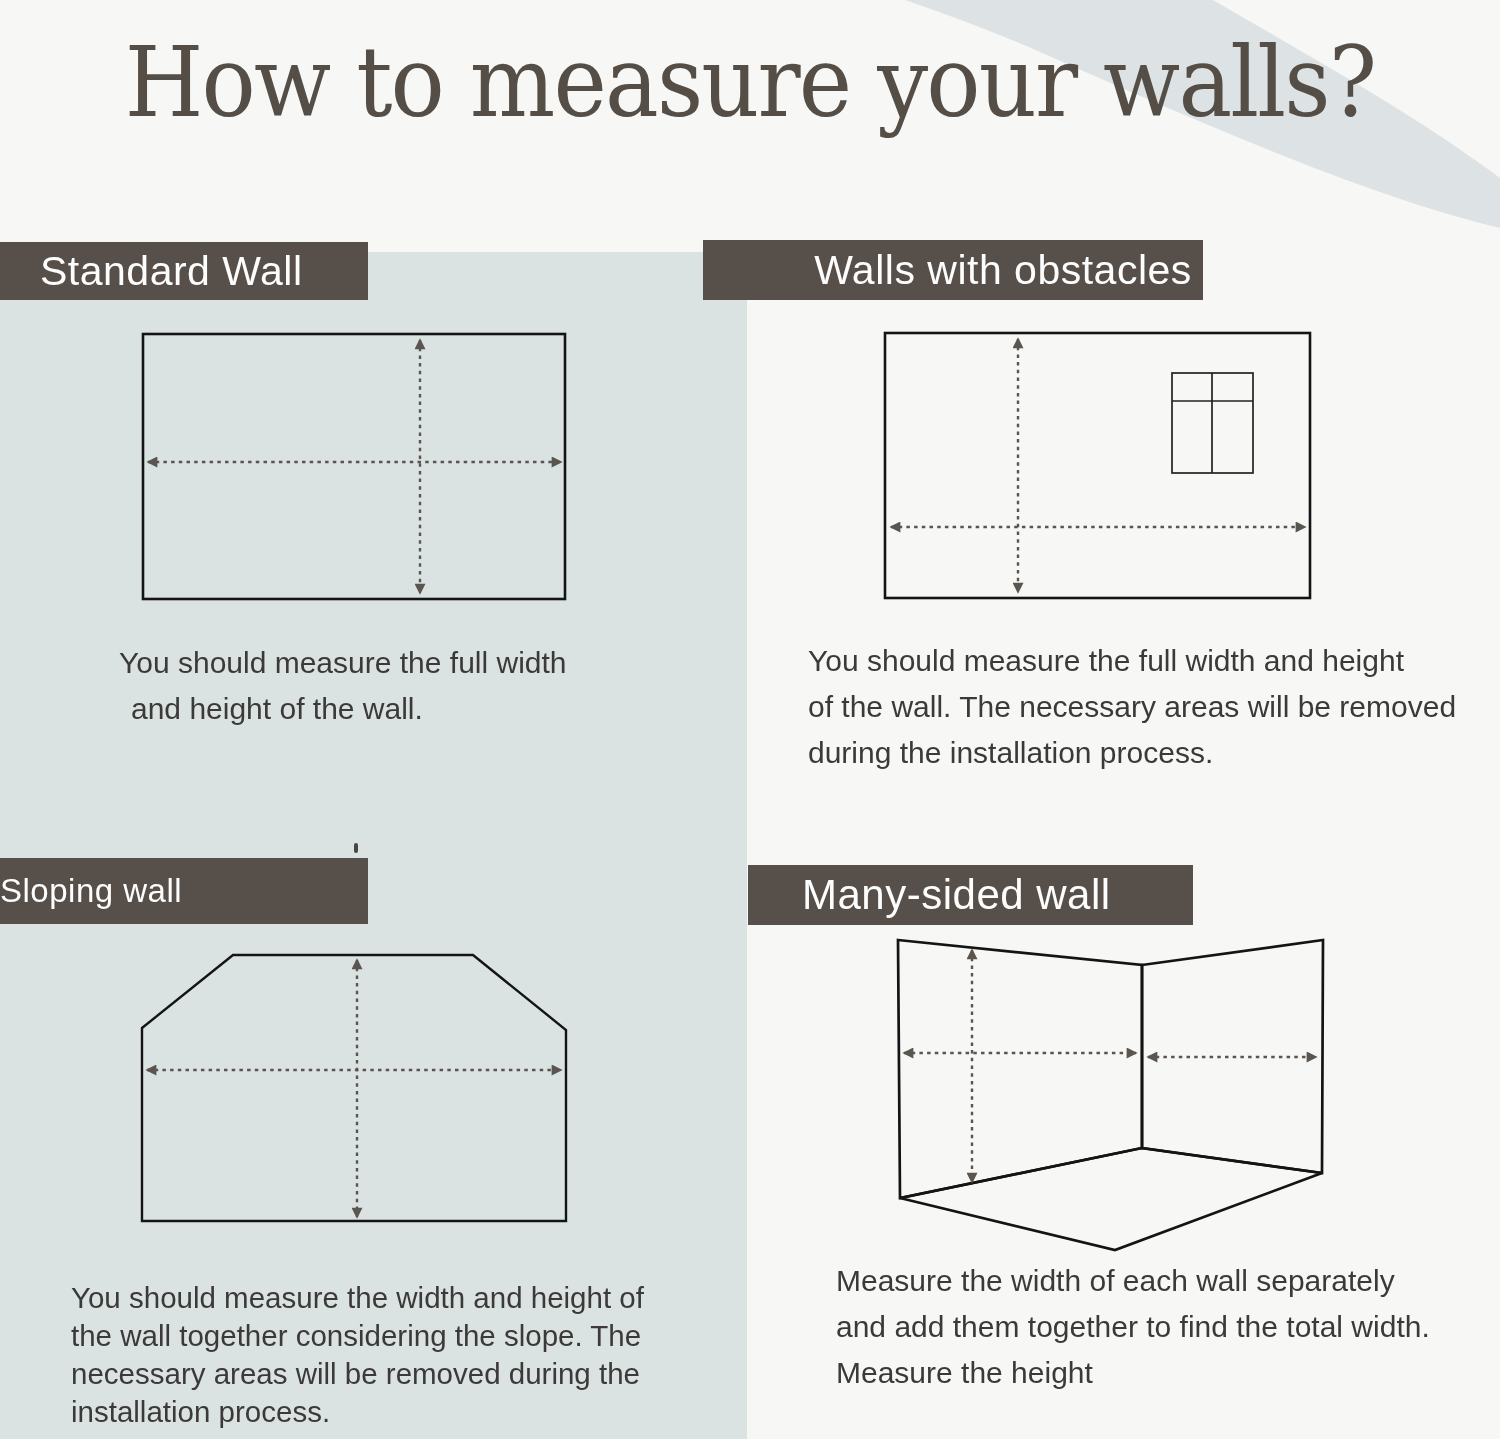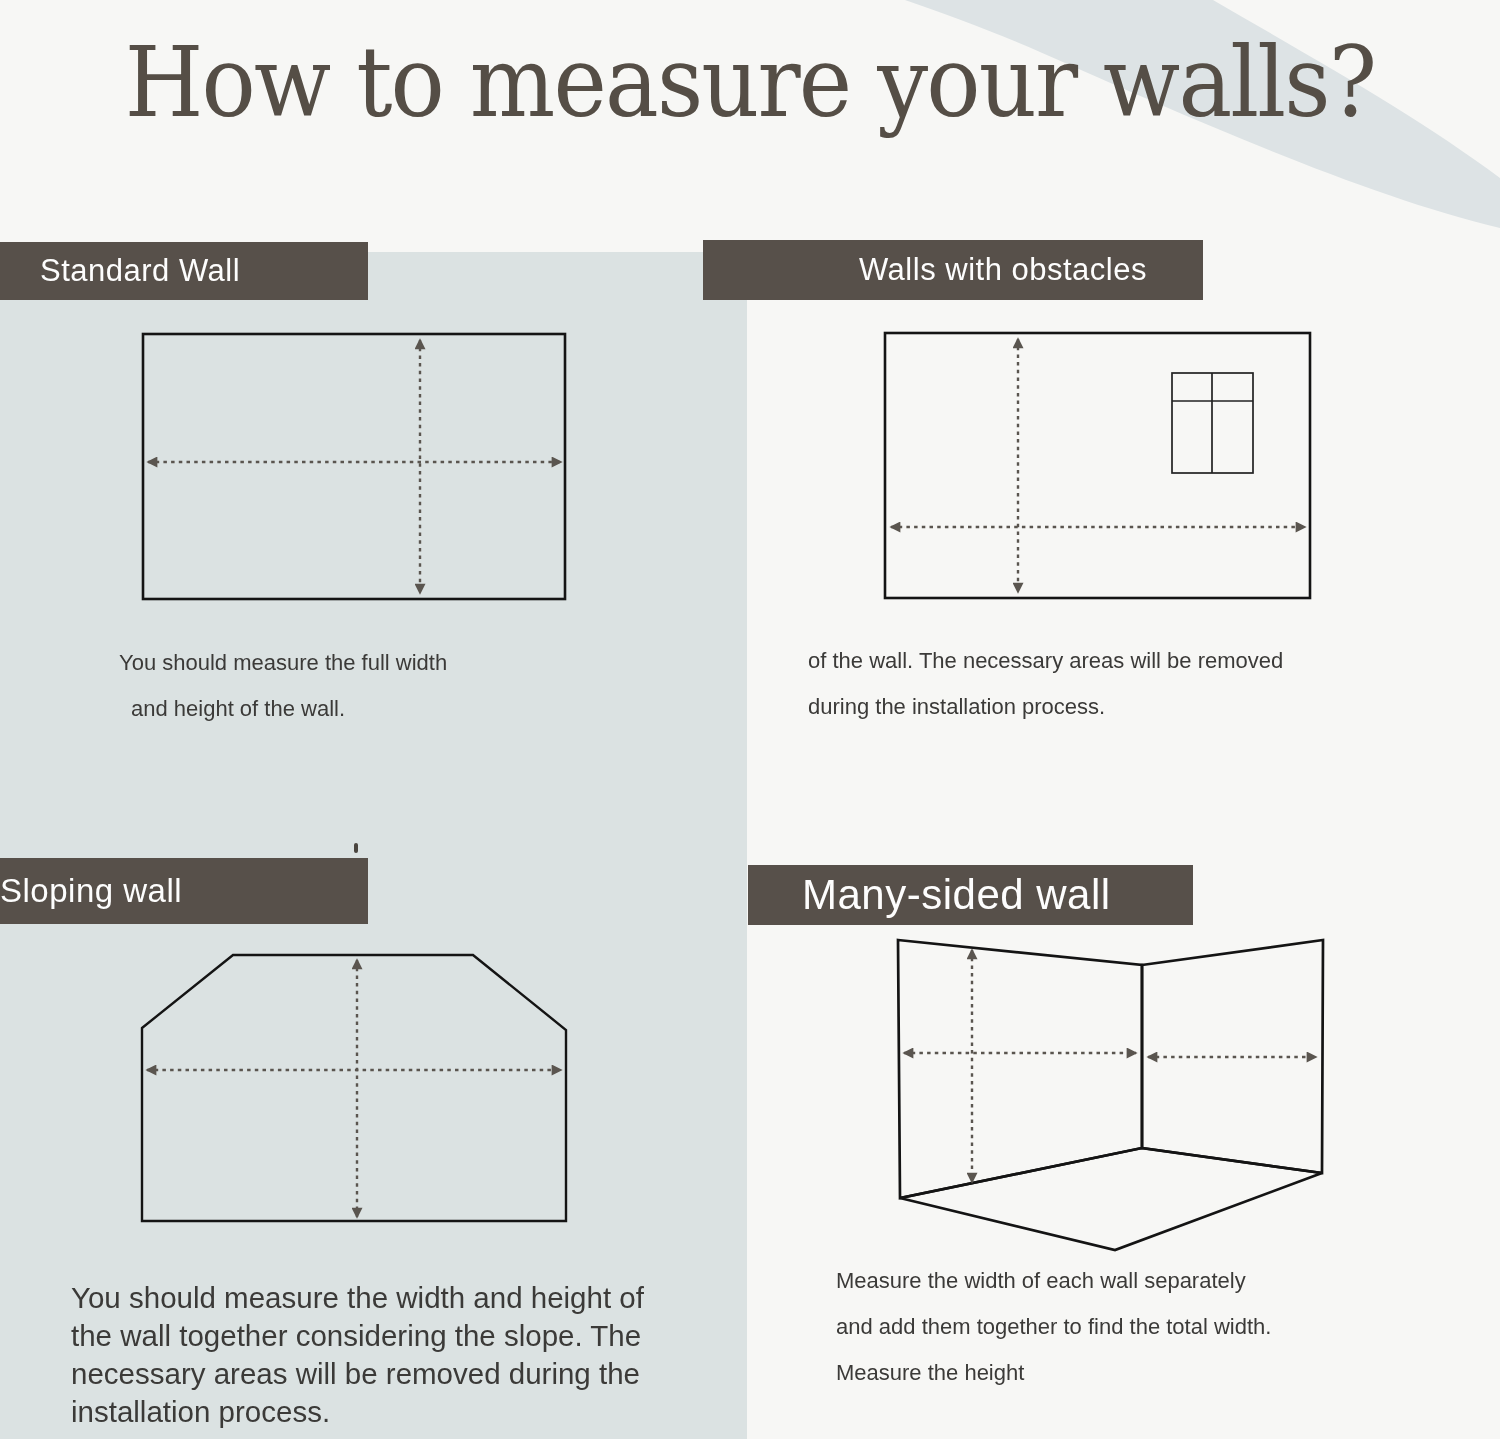--- a/index.html
+++ b/index.html
@@ -22,38 +22,38 @@
   .title{
     position:absolute; left:0; right:0; top:26px; text-align:center;
     font-family:"DejaVu Serif", serif; font-weight:400;
     font-size:97px; color:var(--title); letter-spacing:-2px;
     transform:scaleX(0.93); transform-origin:50% 50%;
     z-index:1; white-space:nowrap;
   }
   .bar{
     position:absolute; background:var(--bar); color:var(--bar-text);
     display:flex; align-items:center; z-index:2;
-    font-size:31px; letter-spacing:0.5px; white-space:nowrap;
+    font-size:41px; letter-spacing:0.5px; white-space:nowrap;
   }
   .bar-standard{left:0; top:242px; width:368px; height:58px; padding-left:40px;}
   .bar-obstacles{left:703px; top:240px; width:500px; height:60px; padding-left:100px;justify-content:center;}
   .bar-sloping{left:0; top:858px; width:368px; height:66px; font-size:33px;}
   .bar-many{left:748px; top:865px; width:445px; height:60px; padding-left:54px; font-size:42px;}
   .fig{position:absolute; z-index:1;}
   .fig-standard{left:140px; top:331px;}
   .fig-obstacles{left:883px; top:330px;}
   .fig-sloping{left:139px; top:952px;}
   .fig-many{left:890px; top:932px;}
   .wall-line{stroke:var(--line); fill:none;}
   .window-line{stroke:#222222; fill:none;}
   .dash-line{stroke:var(--dash); fill:none; stroke-dasharray:3.5 4.2;}
   .arrow-head{fill:var(--dash);}
   .caption{
     position:absolute; z-index:1; color:var(--body-text);
-    font-size:22px; line-height:46px; white-space:nowrap;
+    font-size:30px; line-height:46px; white-space:nowrap;
   }
   .caption-standard{left:119px; top:640px;}
   .caption-standard .cap-line-2{padding-left:12px;}
   .caption-obstacles{left:808px; top:638px;}
   .caption-sloping{left:71px; top:1252px; font-size:29.5px; line-height:38px;margin-top:27px;}
   .caption-many{left:836px; top:1258px;}
   .stray-mark{
     position:absolute; left:354px; top:843px; width:4px; height:10px;
     background:#4a453f; border-radius:2px; z-index:1;
   }
@@ -123,20 +123,21 @@
     <line x1="14" y1="121" x2="246" y2="121" class="dash-line" stroke-width="2.4" marker-start="url(#ah)" marker-end="url(#ah)"></line>
     <line x1="258" y1="125" x2="426" y2="125" class="dash-line" stroke-width="2.4" marker-start="url(#ah)" marker-end="url(#ah)"></line>
   </svg>
 
   <div class="caption caption-standard">
     <div class="cap-line-1">You should measure the full width</div>
     <div class="cap-line-2">and height of the wall.</div>
   </div>
 
   <div class="caption caption-obstacles">
+    <div>You should measure the full width and height</div>
     <div>of the wall. The necessary areas will be removed</div>
     <div>during the installation process.</div>
   </div>
 
   <div class="caption caption-sloping">
     <div>You should measure the width and height of</div>
     <div>the wall together considering the slope. The</div>
     <div>necessary areas will be removed during the</div>
     <div>installation process.</div>
   </div>

